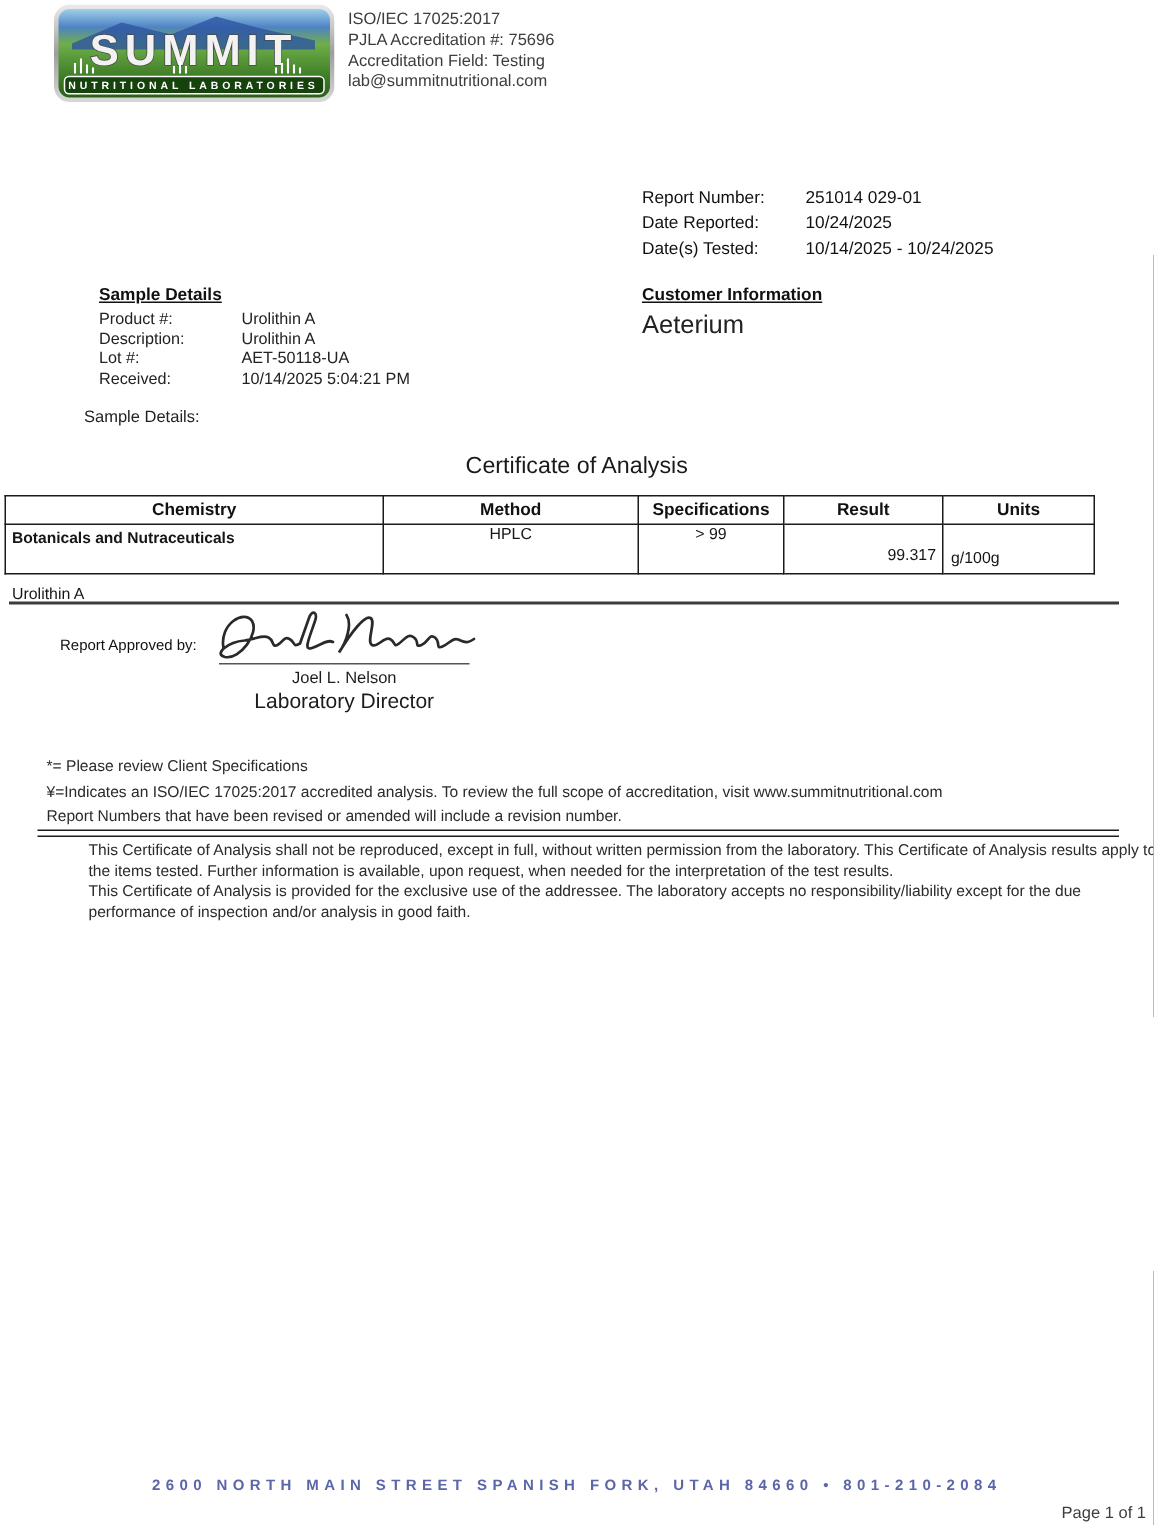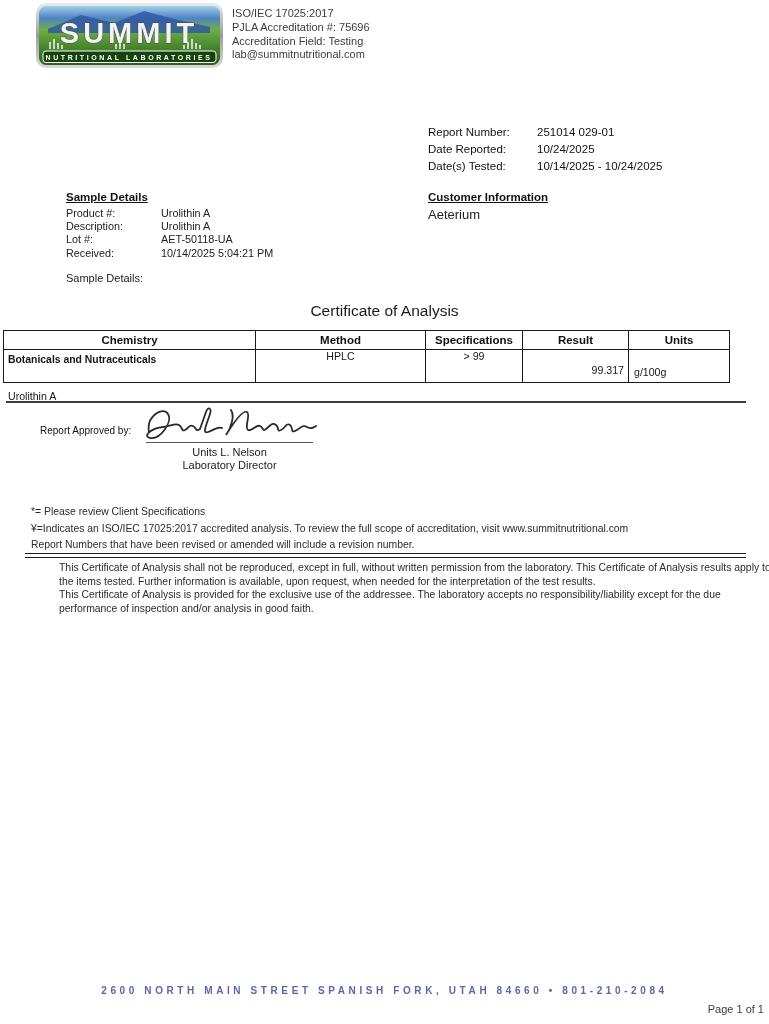--- a/index.html
+++ b/index.html
@@ -16,43 +16,43 @@
   .report-info { position:absolute; left:428px; top:124px; font-size:11.5px; line-height:17px; color:#111; }
   .report-info .row { display:flex; }
   .report-info .lbl { width:109px; }
   
   .sec-head { font-size:11.5px; font-weight:bold; text-decoration:underline; color:#111; }
   .sample-details { position:absolute; left:66px; top:191px; }
   .sample-details .rows { margin-top:4px; font-size:10.8px; line-height:13.2px; color:#222; }
   .sample-details .row { display:flex; }
   .sample-details .lbl { width:95px; }
   .customer-info { position:absolute; left:428px; top:191px; }
-  .customer-info .val { margin-top:4px; font-size:13px; color:#222; }
-  .sample-details-2 { position:absolute; left:66px; top:272px; font-size:11px; color:#222; }
+  .customer-info .val { margin-top:4px; font-size:17px; color:#222; }
+  .sample-details-2 { position:absolute; left:56px; top:272px; font-size:11px; color:#222; }
   
   .coa-title { position:absolute; left:0; top:302px; width:100%; text-align:center; font-size:15.5px; color:#1a1a1a; }
   .coa-table { position:absolute; left:3px; top:330px; width:726px; border-collapse:collapse; table-layout:fixed; }
   .coa-table th, .coa-table td { border:1.5px solid #1a1a1a; }
   .coa-table th { font-size:11.5px; font-weight:bold; text-align:center; height:19px; padding:1px 2px; color:#111; }
   .coa-table td { height:29px; vertical-align:bottom; font-size:10.6px; color:#161616; }
   .cell-chem { display:flex; flex-direction:column; justify-content:space-between; height:29px; padding:1px 4px 3px 4px;gap:25px; }
   .cat { font-weight:bold; font-size:10.4px; }
   .analyte { font-size:10.6px; }
   .td-center { text-align:center; padding-bottom:20px; }
   .td-result { text-align:right; font-size:8px; padding:0 4px 6px 0; color:#222; }
   .td-units { text-align:left; padding:0 0 4px 5px; font-size:11px; }
   
   .rule-1 { position:absolute; left:6px; top:401px; width:740px; border-top:2.5px solid #3c3c3c; }
   .rule-2 { position:absolute; left:25px; top:553px; width:721px; height:4.5px; border-top:1.5px solid #1c1c1c; border-bottom:1.5px solid #1c1c1c; }
   
   .approved-lbl { position:absolute; left:40px; top:425px; font-size:10px; color:#111; }
   .sig-svg { position:absolute; left:135px; top:402px; }
   .sig-line { position:absolute; left:146px; top:442px; width:167px; border-top:1.5px solid #555; }
   .sig-name { position:absolute; left:146px; top:446px; width:167px; text-align:center; font-size:11px; color:#1c1c1c; }
-  .sig-title { position:absolute; left:146px; top:459px; width:167px; text-align:center; font-size:11px; color:#1c1c1c; }
+  .sig-title { position:absolute; left:146px; top:459px; width:167px; text-align:center; font-size:14px; color:#1c1c1c; }
   
   .footnotes { position:absolute; left:31px; top:504px; font-size:10.4px; line-height:16.6px; color:#2b2b2b; }
   .disclaimer { position:absolute; left:31px; top:561px; width:716px; font-size:10.4px; line-height:13.5px; color:#2b2b2b;margin-left:28px; }
   
   .footer-address { position:absolute; left:0; top:985px; width:100%; text-align:center;
     color:#5b66a8; font-size:10px; font-weight:bold; letter-spacing:3.6px; }
   .page-num { position:absolute; right:5px; top:1003px; font-size:11px; color:#3d3d3d; }
 </style>
 </head>
 <body>
@@ -171,21 +171,21 @@
   </table>
 
   <div class="rule-1"></div>
 
   <div class="approved-lbl">Report Approved by:</div>
   <svg class="sig-svg" width="190" height="44" viewBox="0 0 190 44">
     <path fill="none" stroke="#2a2a2a" stroke-width="1.8" stroke-linecap="round" d="M14 30 C 11 14, 28 4, 33 12 C 38 20, 25 38, 15 36 C 7 34, 17 26, 28 25 C 36 24, 40 21, 44 23 C 48 25, 46 30, 50 28 C 54 26, 54 22, 58 24 C 62 26, 60 30, 65 27 L 71 10 C 73 4, 77 6, 75 12 C 71 24, 67 32, 73 30 C 79 28, 83 24, 87 26
          M 96 8 C 100 14, 96 26, 91 33 C 99 20, 108 8, 112 10 C 116 12, 109 26, 113 28 C 117 30, 121 22, 125 24 C 129 26, 127 30, 131 27 C 135 24, 137 20, 141 23 C 145 26, 141 30, 146 28 C 151 26, 151 20, 155 23 C 159 26, 155 31, 160 29 C 165 27, 167 22, 172 25 C 176 27, 178 26, 181 24"></path>
   </svg>
   <div class="sig-line"></div>
-  <div class="sig-name">Units L. Nelson</div>
+  <div class="sig-name">Joel L. Nelson</div>
   <div class="sig-title">Laboratory Director</div>
 
   <div class="footnotes">
     <div>*= Please review Client Specifications</div>
     <div>¥=Indicates an ISO/IEC 17025:2017 accredited analysis. To review the full scope of accreditation, visit www.summitnutritional.com</div>
     <div>Report Numbers that have been revised or amended will include a revision number.</div>
   </div>
 
   <div class="rule-2"></div>
 

